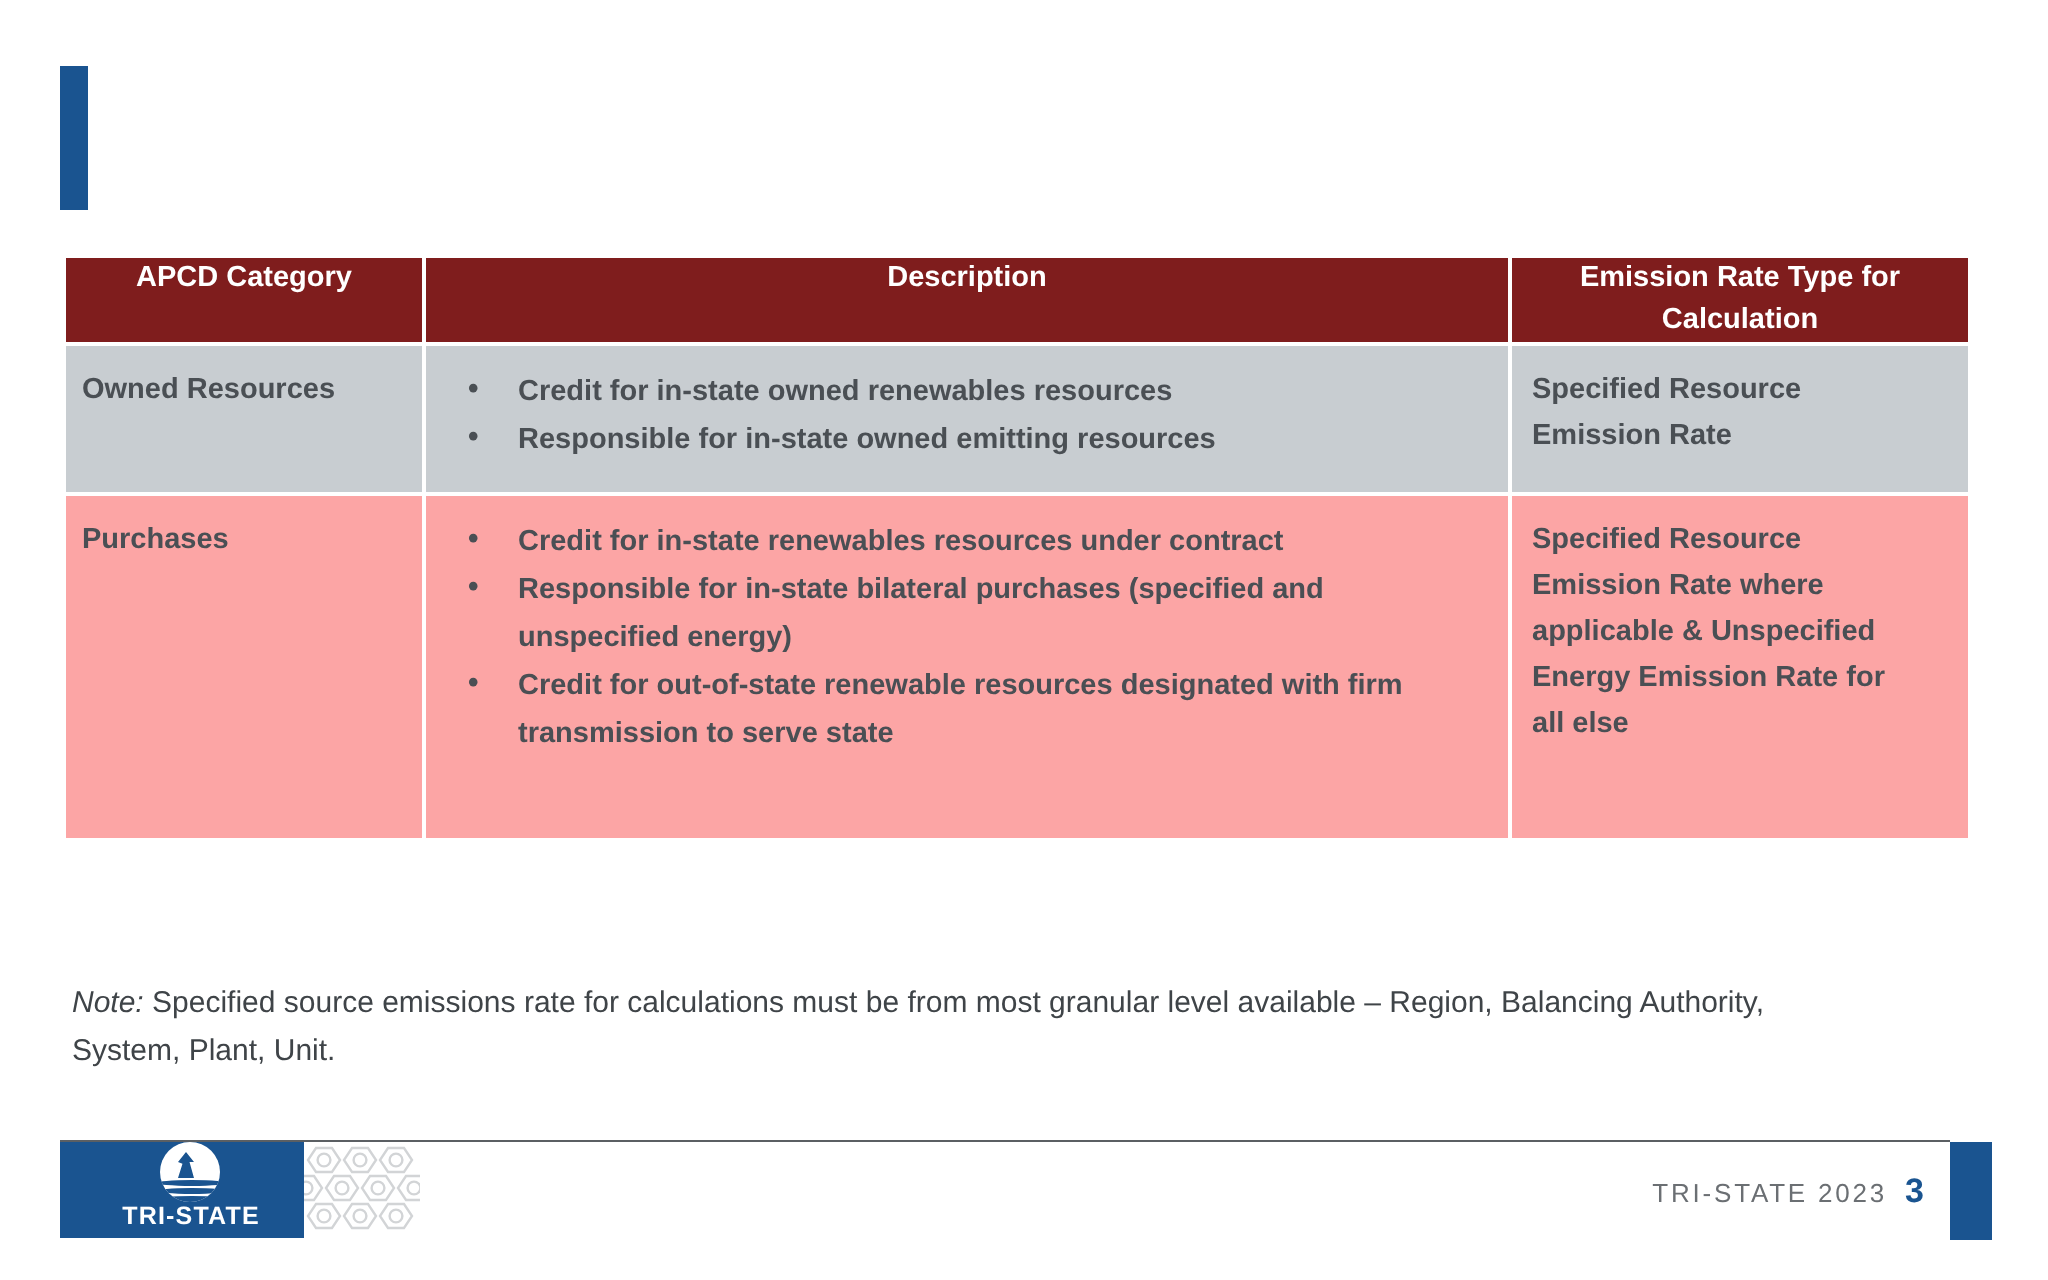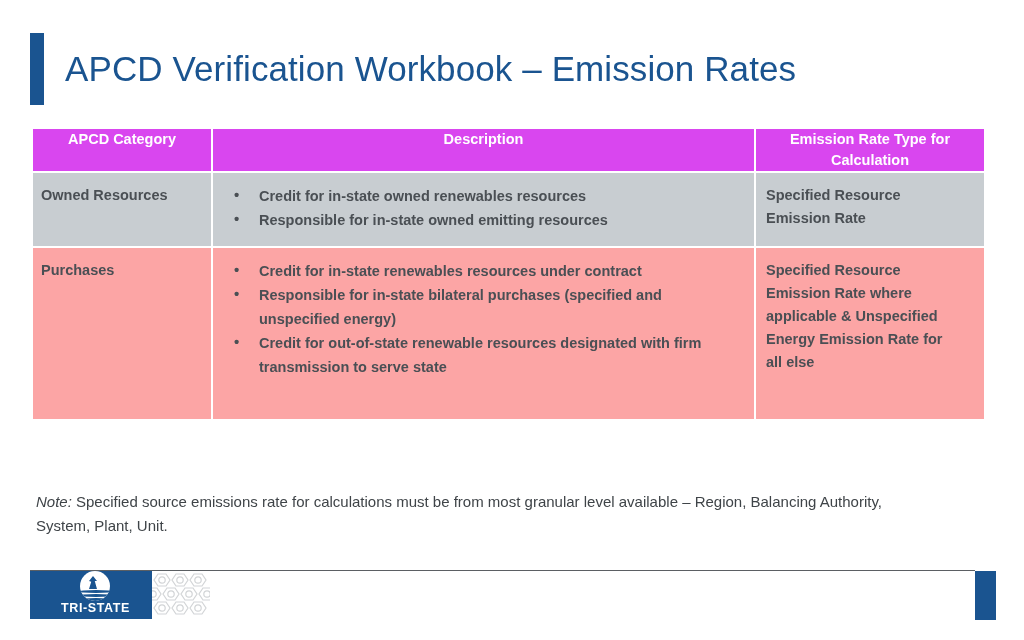--- a/index.html
+++ b/index.html
@@ -66,21 +66,21 @@
     vertical-align: top;
     padding: 0;
   }
 
   
   .col-cat  { width: 178px; }
   .col-desc { width: 541px; }
   .col-rate { width: 228px; }
 
   thead th {
-    background: #d946ef;
+    background: #7f1d1d;
     color: #ffffff;
     font-size: 14.5px;
     font-weight: bold;
     text-align: center;
     padding: 12px 8px 13px 8px;
     line-height: 21px;
     height: 30px;
     vertical-align: middle;
     margin-top: 36px;
   }
@@ -241,21 +241,20 @@
     background: #1a5490;
   }
 </style>
 </head>
 <body>
 
 <div class="slide">
 
   <div class="title-block">
     <div class="title-accent"></div>
-    <div class="title-text">APCD Verification Workbook – Emission Rates</div>
   </div>
 
   <div class="table-wrap">
     <table class="tbl">
       <colgroup>
         <col class="col-cat">
           <col class="col-desc">
           <col class="col-rate">
       </colgroup>
       <thead>
@@ -327,16 +326,20 @@
         <circle cx="19" cy="23" r="3.2"></circle>
         <circle cx="37" cy="23" r="3.2"></circle>
         <circle cx="55" cy="23" r="3.2"></circle>
         <circle cx="10" cy="37" r="3.2"></circle>
         <circle cx="28" cy="37" r="3.2"></circle>
         <circle cx="46" cy="37" r="3.2"></circle>
       </g>
     </svg>
   </div>
 
+  <div class="footer-meta">
+    <span>TRI-STATE 2023</span>
+    <span class="pageno">3</span>
+  </div>
 
   <div class="corner-bar"></div>
 
 </div>
 
 </body></html>

